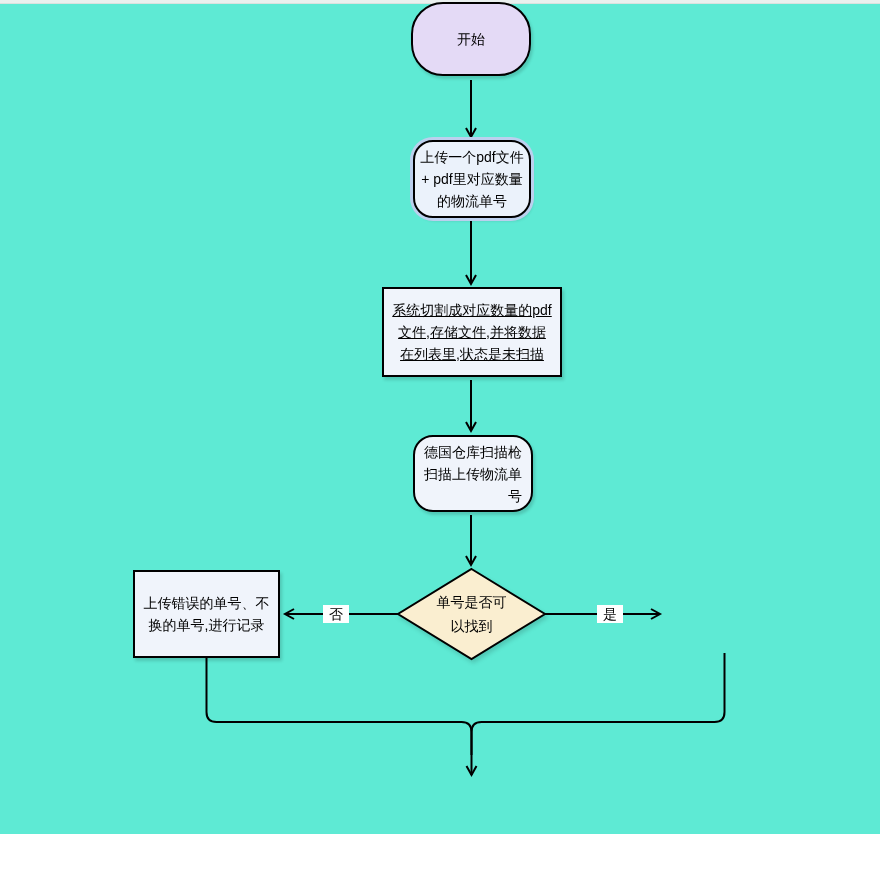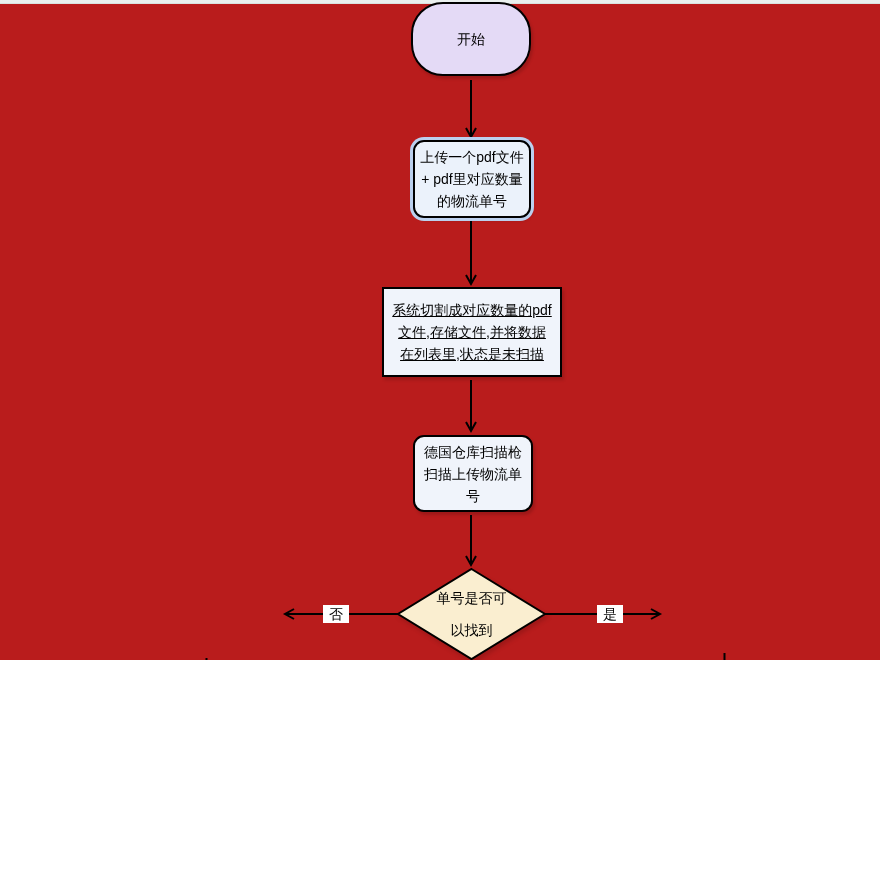--- a/index.html
+++ b/index.html
@@ -4,22 +4,22 @@
 <style>
   html, body {
     margin: 0;
     padding: 0;
     background: #ffffff;
     font-family: "Liberation Sans", "DejaVu Sans", sans-serif;
   }
   .canvas {
     position: relative;
     width: 880px;
-    height: 660px;
-    background: #b91c1c;
+    height: 834px;
+    background: #5eead4;
     overflow: hidden;
   }
   .topbar {
     position: absolute;
     left: 0; top: 0;
     width: 880px; height: 3px;
     background: #EAF0EE;
     border-bottom: 1px solid #DAE2DF;
     z-index: 0;
   }
@@ -44,49 +44,49 @@
     box-shadow: 2px 3px 3px rgba(0,0,0,0.15);
   }
   .node .lbl { white-space: pre-line; }
   .terminal {
     background: #E4DAF6;
     border-radius: 32px;
   }
   .process {
     background: #F0F4FB;
   }
-  .rounded { border-radius: 11px; }
+  .rounded { border-radius: 20px; }
   .node-start { left: 411px; top: 2px;   width: 120px; height: 74px; }
   .node-upload {
     left: 413px; top: 140px; width: 118px; height: 78px;
     background: #EBF2FB;
     box-shadow: 0 0 0 3px #BBD0EE, 2px 3px 3px rgba(0,0,0,0.12);
   }
   .node-split  { left: 382px; top: 287px; width: 180px; height: 90px; text-decoration: underline; }
-  .node-scan   { left: 413px; top: 435px; width: 120px; height: 77px; }
+  .node-scan   { left: 413px; top: 435px; width: 120px; height: 77px; text-align: right; }
   .node-record { left: 133px; top: 570px; width: 147px; height: 88px; }
   .node-print  { left: 664px; top: 575px; width: 121px; height: 78px; }
   .node-end    { left: 411px; top: 782px; width: 121px; height: 75px; }
   .diamond-svg {
     position: absolute;
     left: 396px; top: 567px;
     width: 151px; height: 94px;
     z-index: 2;
     filter: drop-shadow(2px 3px 2px rgba(0,0,0,0.15));
   }
   .diamond-label {
     position: absolute;
     left: 396px; top: 567px;
     width: 151px; height: 94px;
     display: flex;
     align-items: center;
     justify-content: center;
     text-align: center;
     font-size: 14px;
-    line-height: 32px;
+    line-height: 24px;
     color: #000000;
     white-space: pre-line;
     z-index: 3;
   }
   .edge-label {
     position: absolute;
     transform: translate(-50%, -50%);
     background: #ffffff;
     padding: 0 6px;
     font-size: 14px;
@@ -141,19 +141,23 @@
 扫描上传物流单
 号</span>
   </div>
 
   <svg class="diamond-svg" viewBox="0 0 151 94" xmlns="http://www.w3.org/2000/svg">
     <polygon points="75.5,2 149,47 75.5,92 2,47" fill="#FAEED0" stroke="#000000" stroke-width="2"></polygon>
   </svg>
   <div class="diamond-label">单号是否可
 以找到</div>
 
+  <div class="node process node-record">
+    <span class="lbl">上传错误的单号、不
+换的单号,进行记录</span>
+  </div>
 
 
 
   <div class="edge-label edge-label-no">否</div>
   <div class="edge-label edge-label-yes">是</div>
 
 </div>
 
 </body></html>

